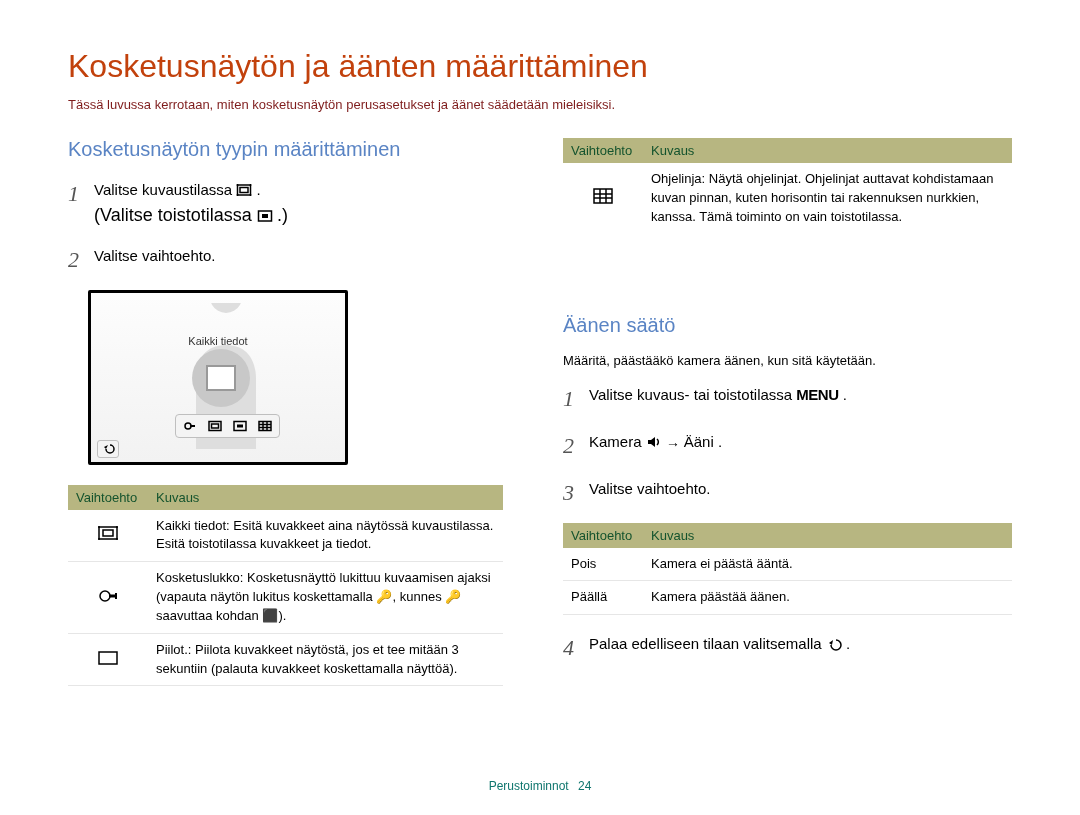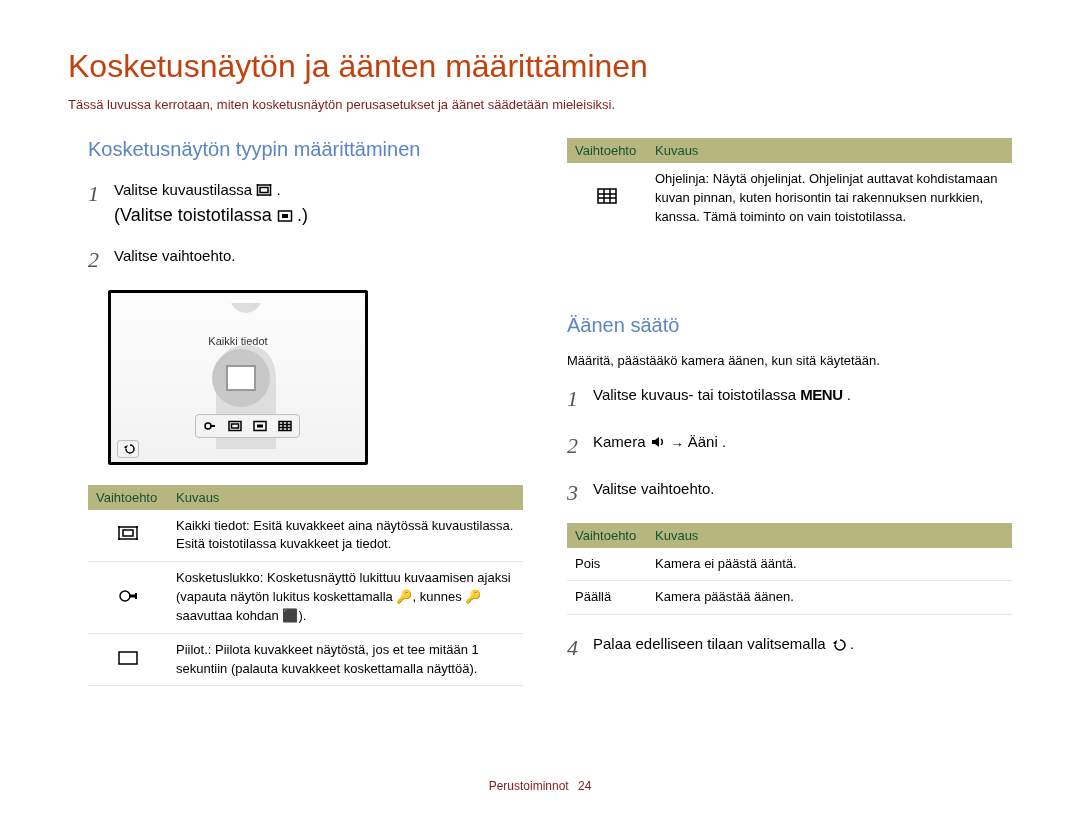--- a/index.html
+++ b/index.html
@@ -20,22 +20,21 @@
     color: #c2410c;
     margin-bottom: 12px;
   }
   .intro {
     font-size: 13px;
     color: #7f1d1d;
     margin-bottom: 26px;
   }
   .cols {
     display: flex;
-    gap: 44px;
-    margin-left: 20px;
+    gap: 60px;
   }
   .col-left { flex: 0 0 435px; }
   .col-right { flex: 1; }
   h2 {
     font-size: 20px;
     font-weight: 400;
     color: #5a84c4;
     margin-bottom: 16px;
   }
   .step {
@@ -162,21 +161,21 @@
   
   
   .right-top tbody td { border-bottom: none; }
 
   .footer {
     position: absolute;
     bottom: 22px;
     left: 0; right: 0;
     text-align: center;
     font-size: 12px;
-    color: #7f1d1d;
+    color: #0f766e;
   }
   .footer .pn { margin-left: 6px; }
 
   
   .stroke-k { stroke: #000; fill: none; stroke-width: 1.5; }
   .fill-k { fill: #000; }
 </style>
 </head>
 <body>
 
@@ -308,21 +307,21 @@
           </tr>
           <tr>
             <td class="opt">
               <span class="ico" style="width:22px;height:18px;">
                 <svg viewBox="0 0 22 18">
                     <rect x="2" y="3" width="18" height="12" class="stroke-k"></rect>
                   </svg>
               </span>
             </td>
             <td>
-              <span class="desc-lead">Piilot.</span><span class="desc-sub">: Piilota kuvakkeet näytöstä, jos et tee mitään 1 sekuntiin (palauta kuvakkeet koskettamalla näyttöä).</span>
+              <span class="desc-lead">Piilot.</span><span class="desc-sub">: Piilota kuvakkeet näytöstä, jos et tee mitään 3 sekuntiin (palauta kuvakkeet koskettamalla näyttöä).</span>
             </td>
           </tr>
         </tbody>
       </table>
     </div>
 
     <div class="col-right">
 
       <table class="right-top">
         <thead>

